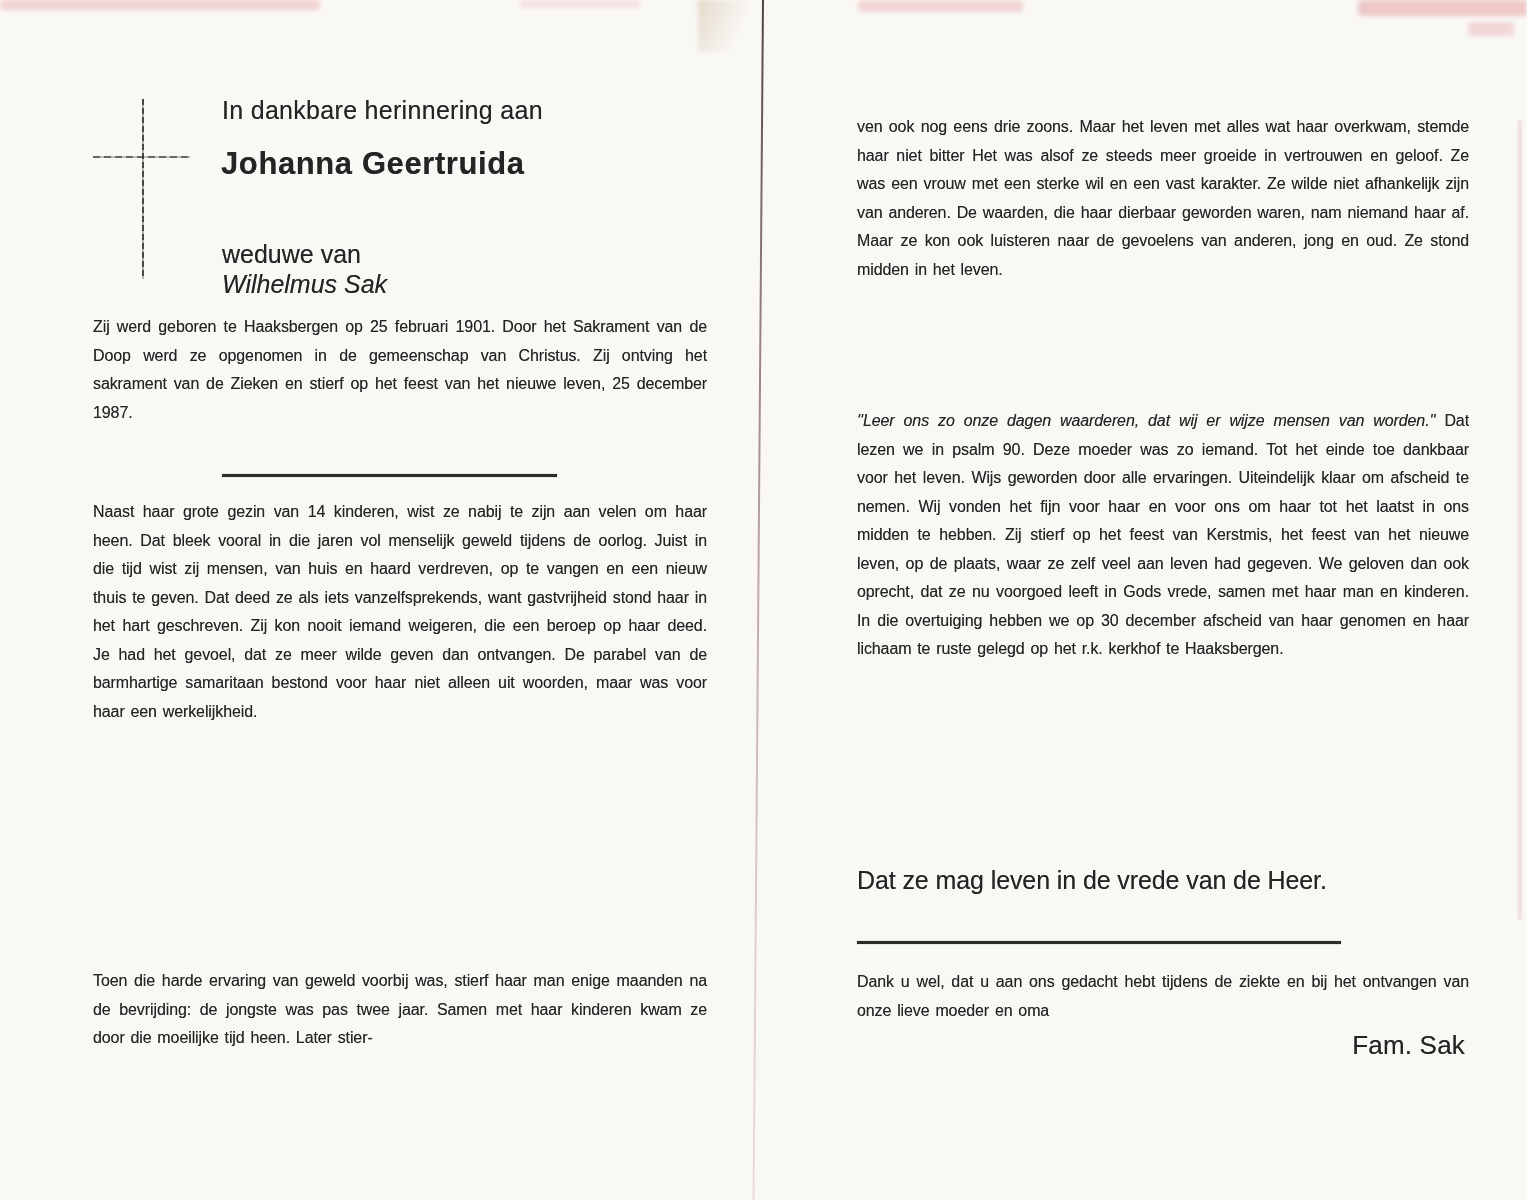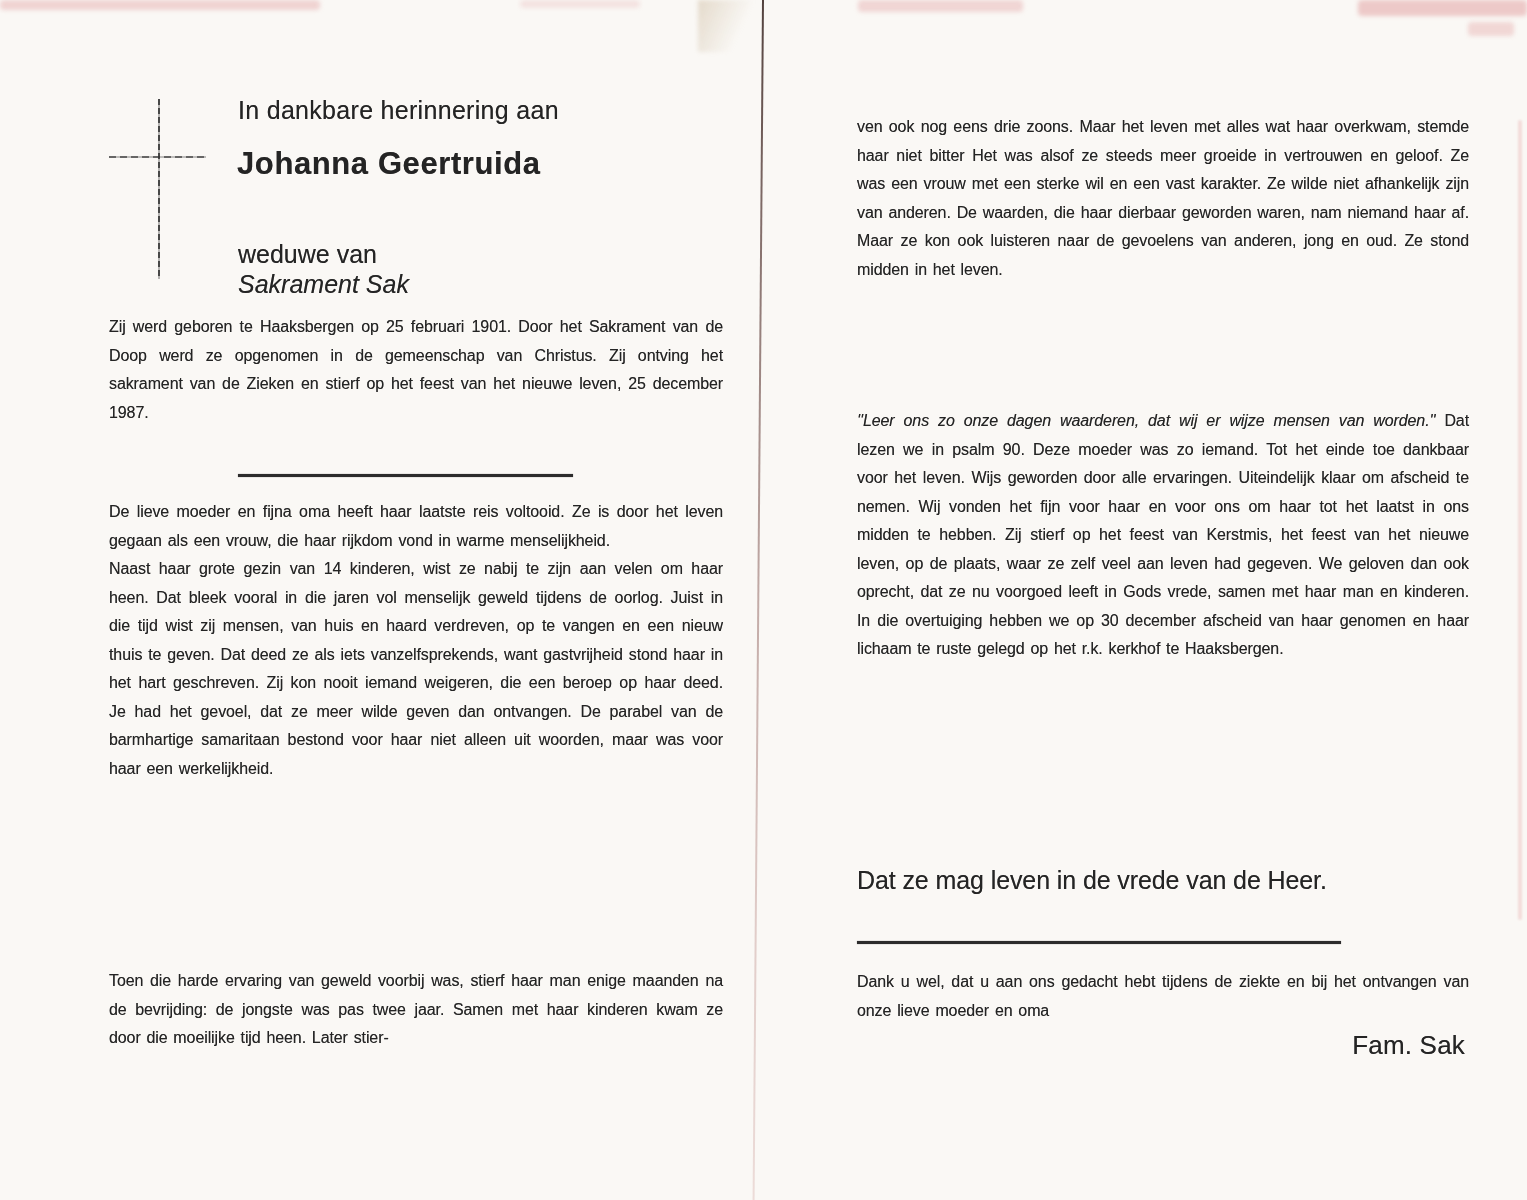--- a/index.html
+++ b/index.html
@@ -9,21 +9,21 @@
   html,body{margin:0;padding:0;background:#e9e7e4;}
   .canvas{
     position:relative;
     width:1527px;height:1200px;
     background:var(--paper);
     overflow:hidden;
     font-family:"Liberation Sans", sans-serif;
     color:var(--ink);
   }
   .page{position:absolute;top:0;height:1200px;}
-  .page.left{left:16px;width:763px;}
+  .page.left{left:0;width:763px;}
   .page.right{left:763px;width:764px;}
 
   .txt{ text-shadow:0 0 0.6px rgba(36,36,36,0.55); }
 
   .par{
     position:absolute;
     font-size:16px;
     line-height:28.5px;
     text-align:justify;
     letter-spacing:-0.1px;
@@ -126,28 +126,27 @@
     </div>
 
     <div class="intro txt">In dankbare herinnering aan</div>
 
     <div class="name txt">
       <div>Johanna Geertruida</div>
     </div>
 
     <div class="widow txt">weduwe van</div>
 
-    <div class="husband txt">Sakrament Sak</div>
+    <div class="husband txt">Wilhelmus Sak</div>
 
     <p class="par txt" style="top:297px;">Zij werd geboren te Haaksbergen op 25 februari 1901. Door het Sakrament van de Doop werd ze opgenomen in de gemeenschap van Christus. Zij ontving het sakrament van de Zieken en stierf op het feest van het nieuwe leven, 25 december 1987.</p>
 
     <div class="divider left-div"></div>
 
     <div class="par txt" style="top:498px;">
-      <div style="text-align:justify;">De lieve moeder en fijna oma heeft haar laatste reis voltooid. Ze is door het leven gegaan als een vrouw, die haar rijkdom vond in warme menselijkheid.</div>
       <div style="text-align:justify;">Naast haar grote gezin van 14 kinderen, wist ze nabij te zijn aan velen om haar heen. Dat bleek vooral in die jaren vol menselijk geweld tijdens de oorlog. Juist in die tijd wist zij mensen, van huis en haard verdreven, op te vangen en een nieuw thuis te geven. Dat deed ze als iets vanzelfsprekends, want gastvrijheid stond haar in het hart geschreven. Zij kon nooit iemand weigeren, die een beroep op haar deed. Je had het gevoel, dat ze meer wilde geven dan ontvangen. De parabel van de barmhartige samaritaan bestond voor haar niet alleen uit woorden, maar was voor haar een werkelijkheid.</div>
     </div>
 
     <p class="par txt" style="top:951px;">Toen die harde ervaring van geweld voorbij was, stierf haar man enige maanden na de bevrijding: de jongste was pas twee jaar. Samen met haar kinderen kwam ze door die moeilijke tijd heen. Later stier-</p>
   </section>
 
   <section class="page right">
 
     <p class="par txt" style="top:97px;">ven ook nog eens drie zoons. Maar het leven met alles wat haar overkwam, stemde haar niet bitter Het was alsof ze steeds meer groeide in vertrouwen en geloof. Ze was een vrouw met een sterke wil en een vast karakter. Ze wilde niet afhankelijk zijn van anderen. De waarden, die haar dierbaar geworden waren, nam niemand haar af. Maar ze kon ook luisteren naar de gevoelens van anderen, jong en oud. Ze stond midden in het leven.</p>
 

